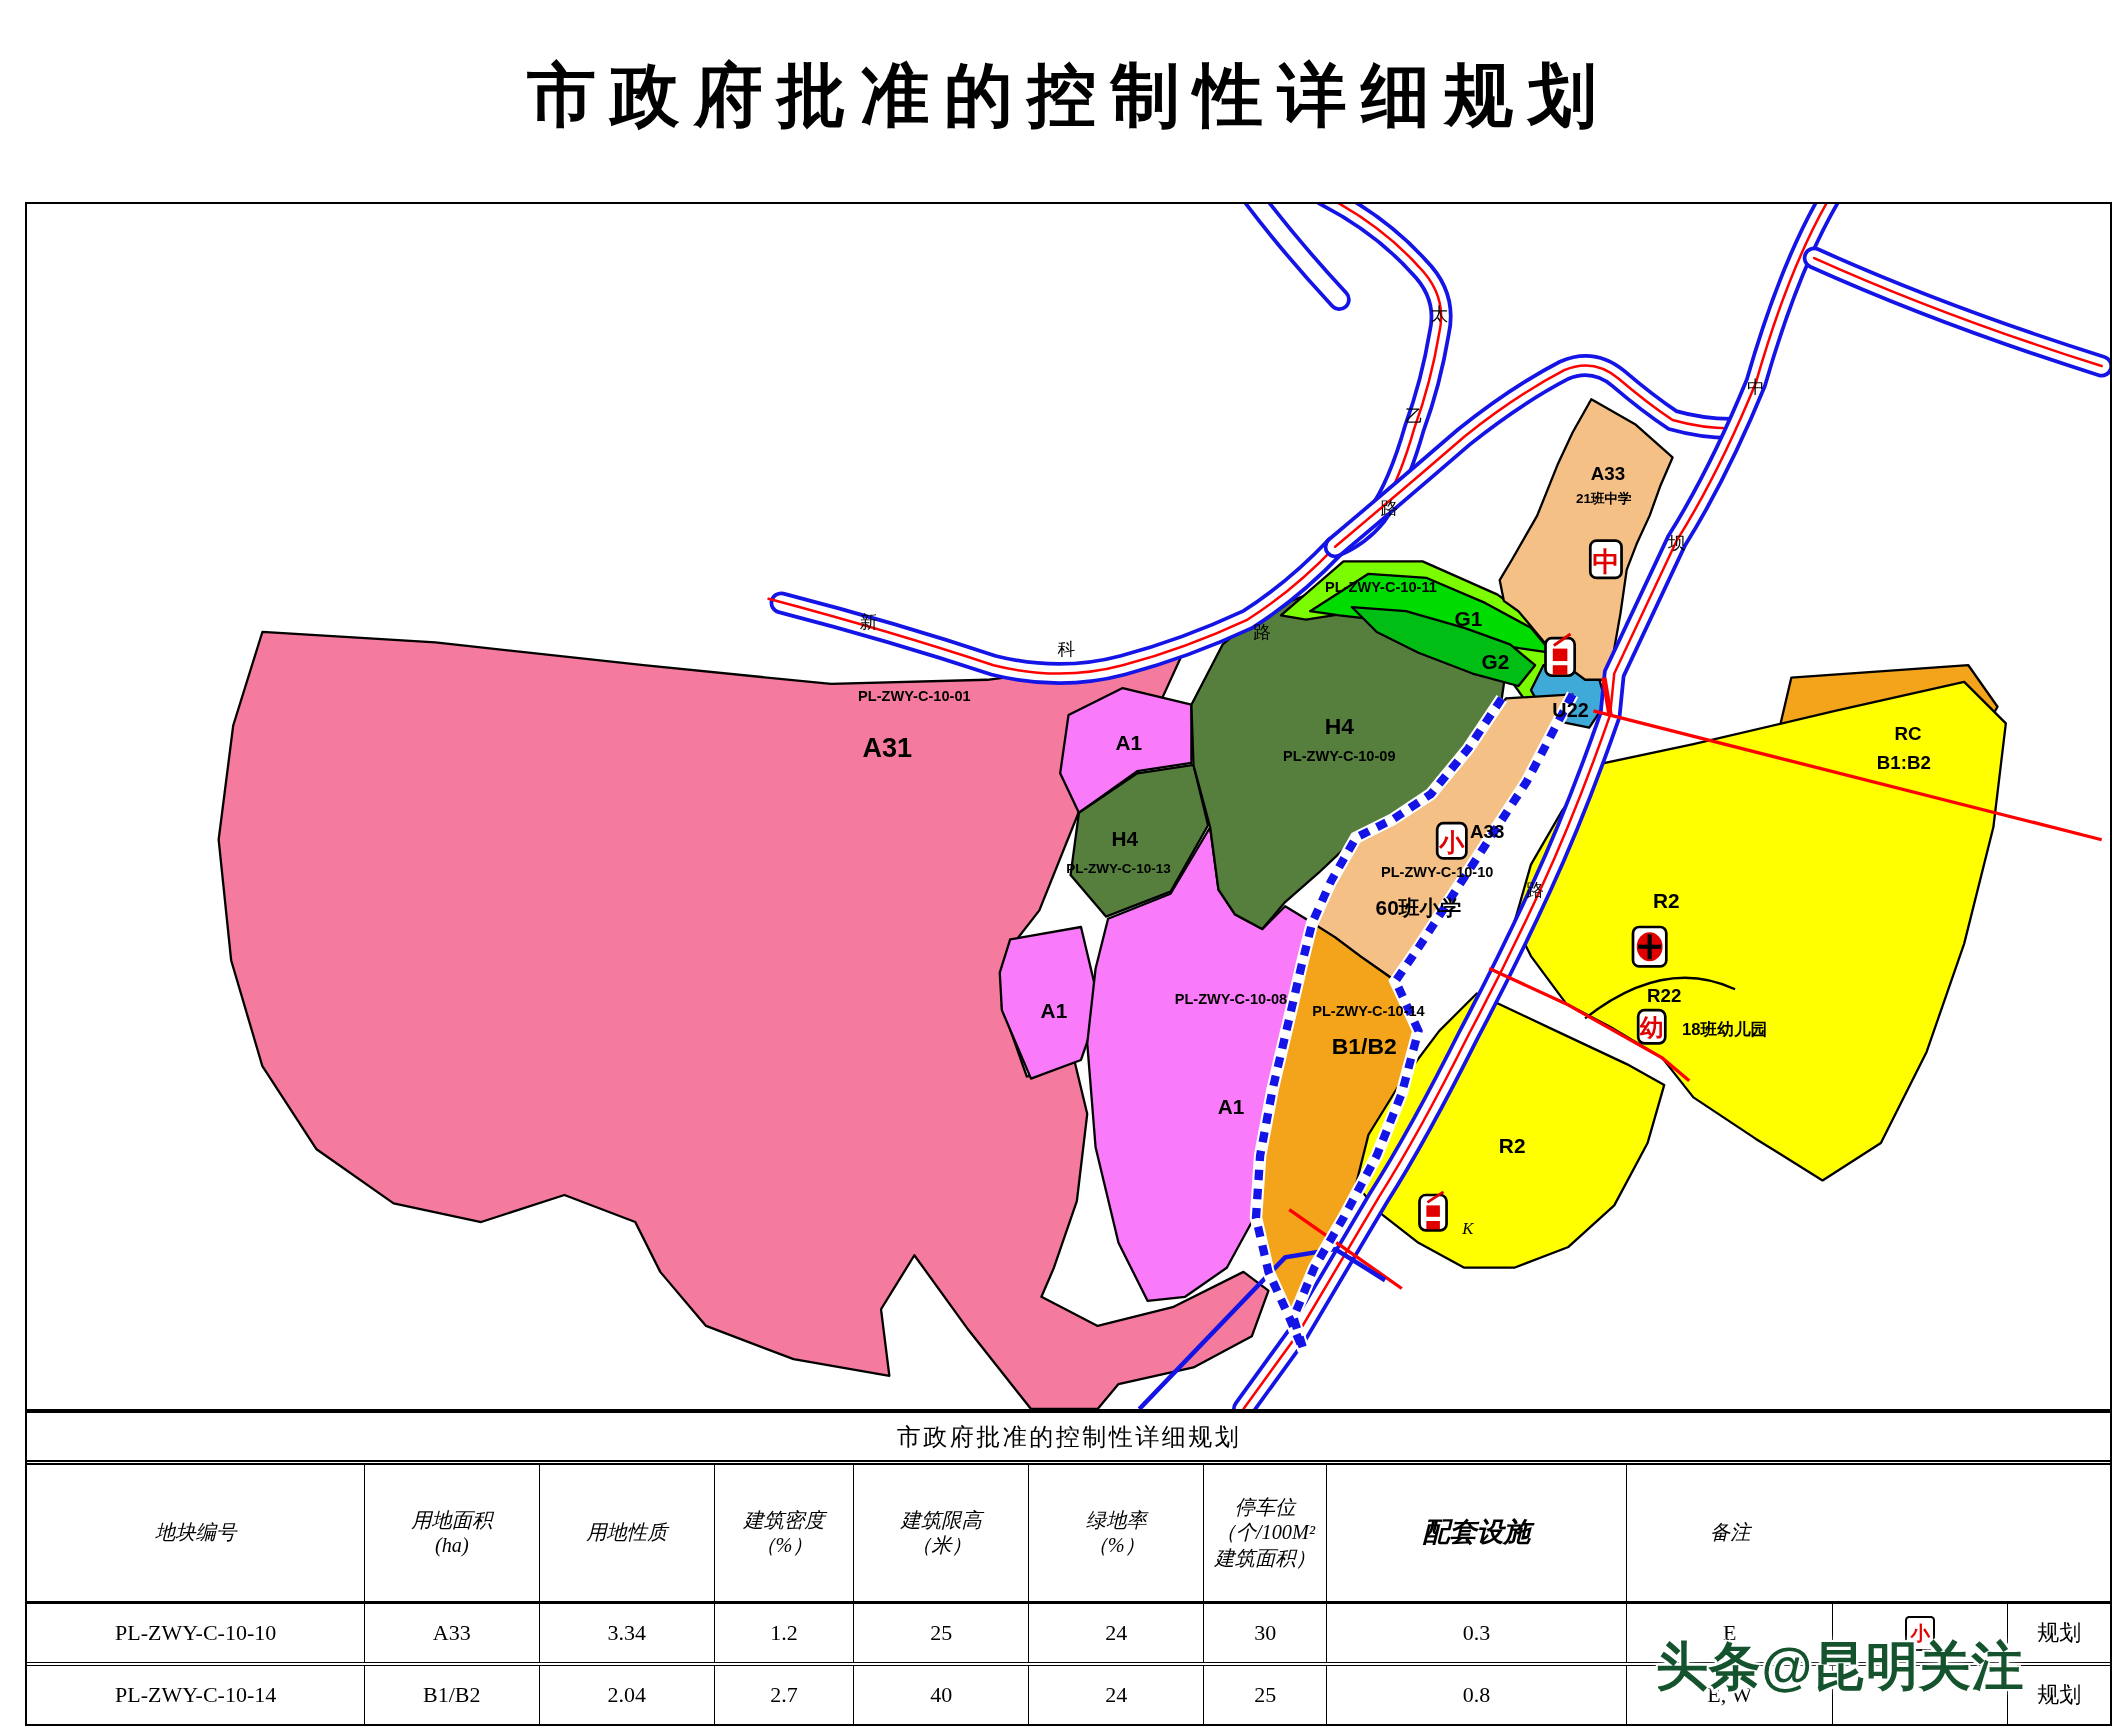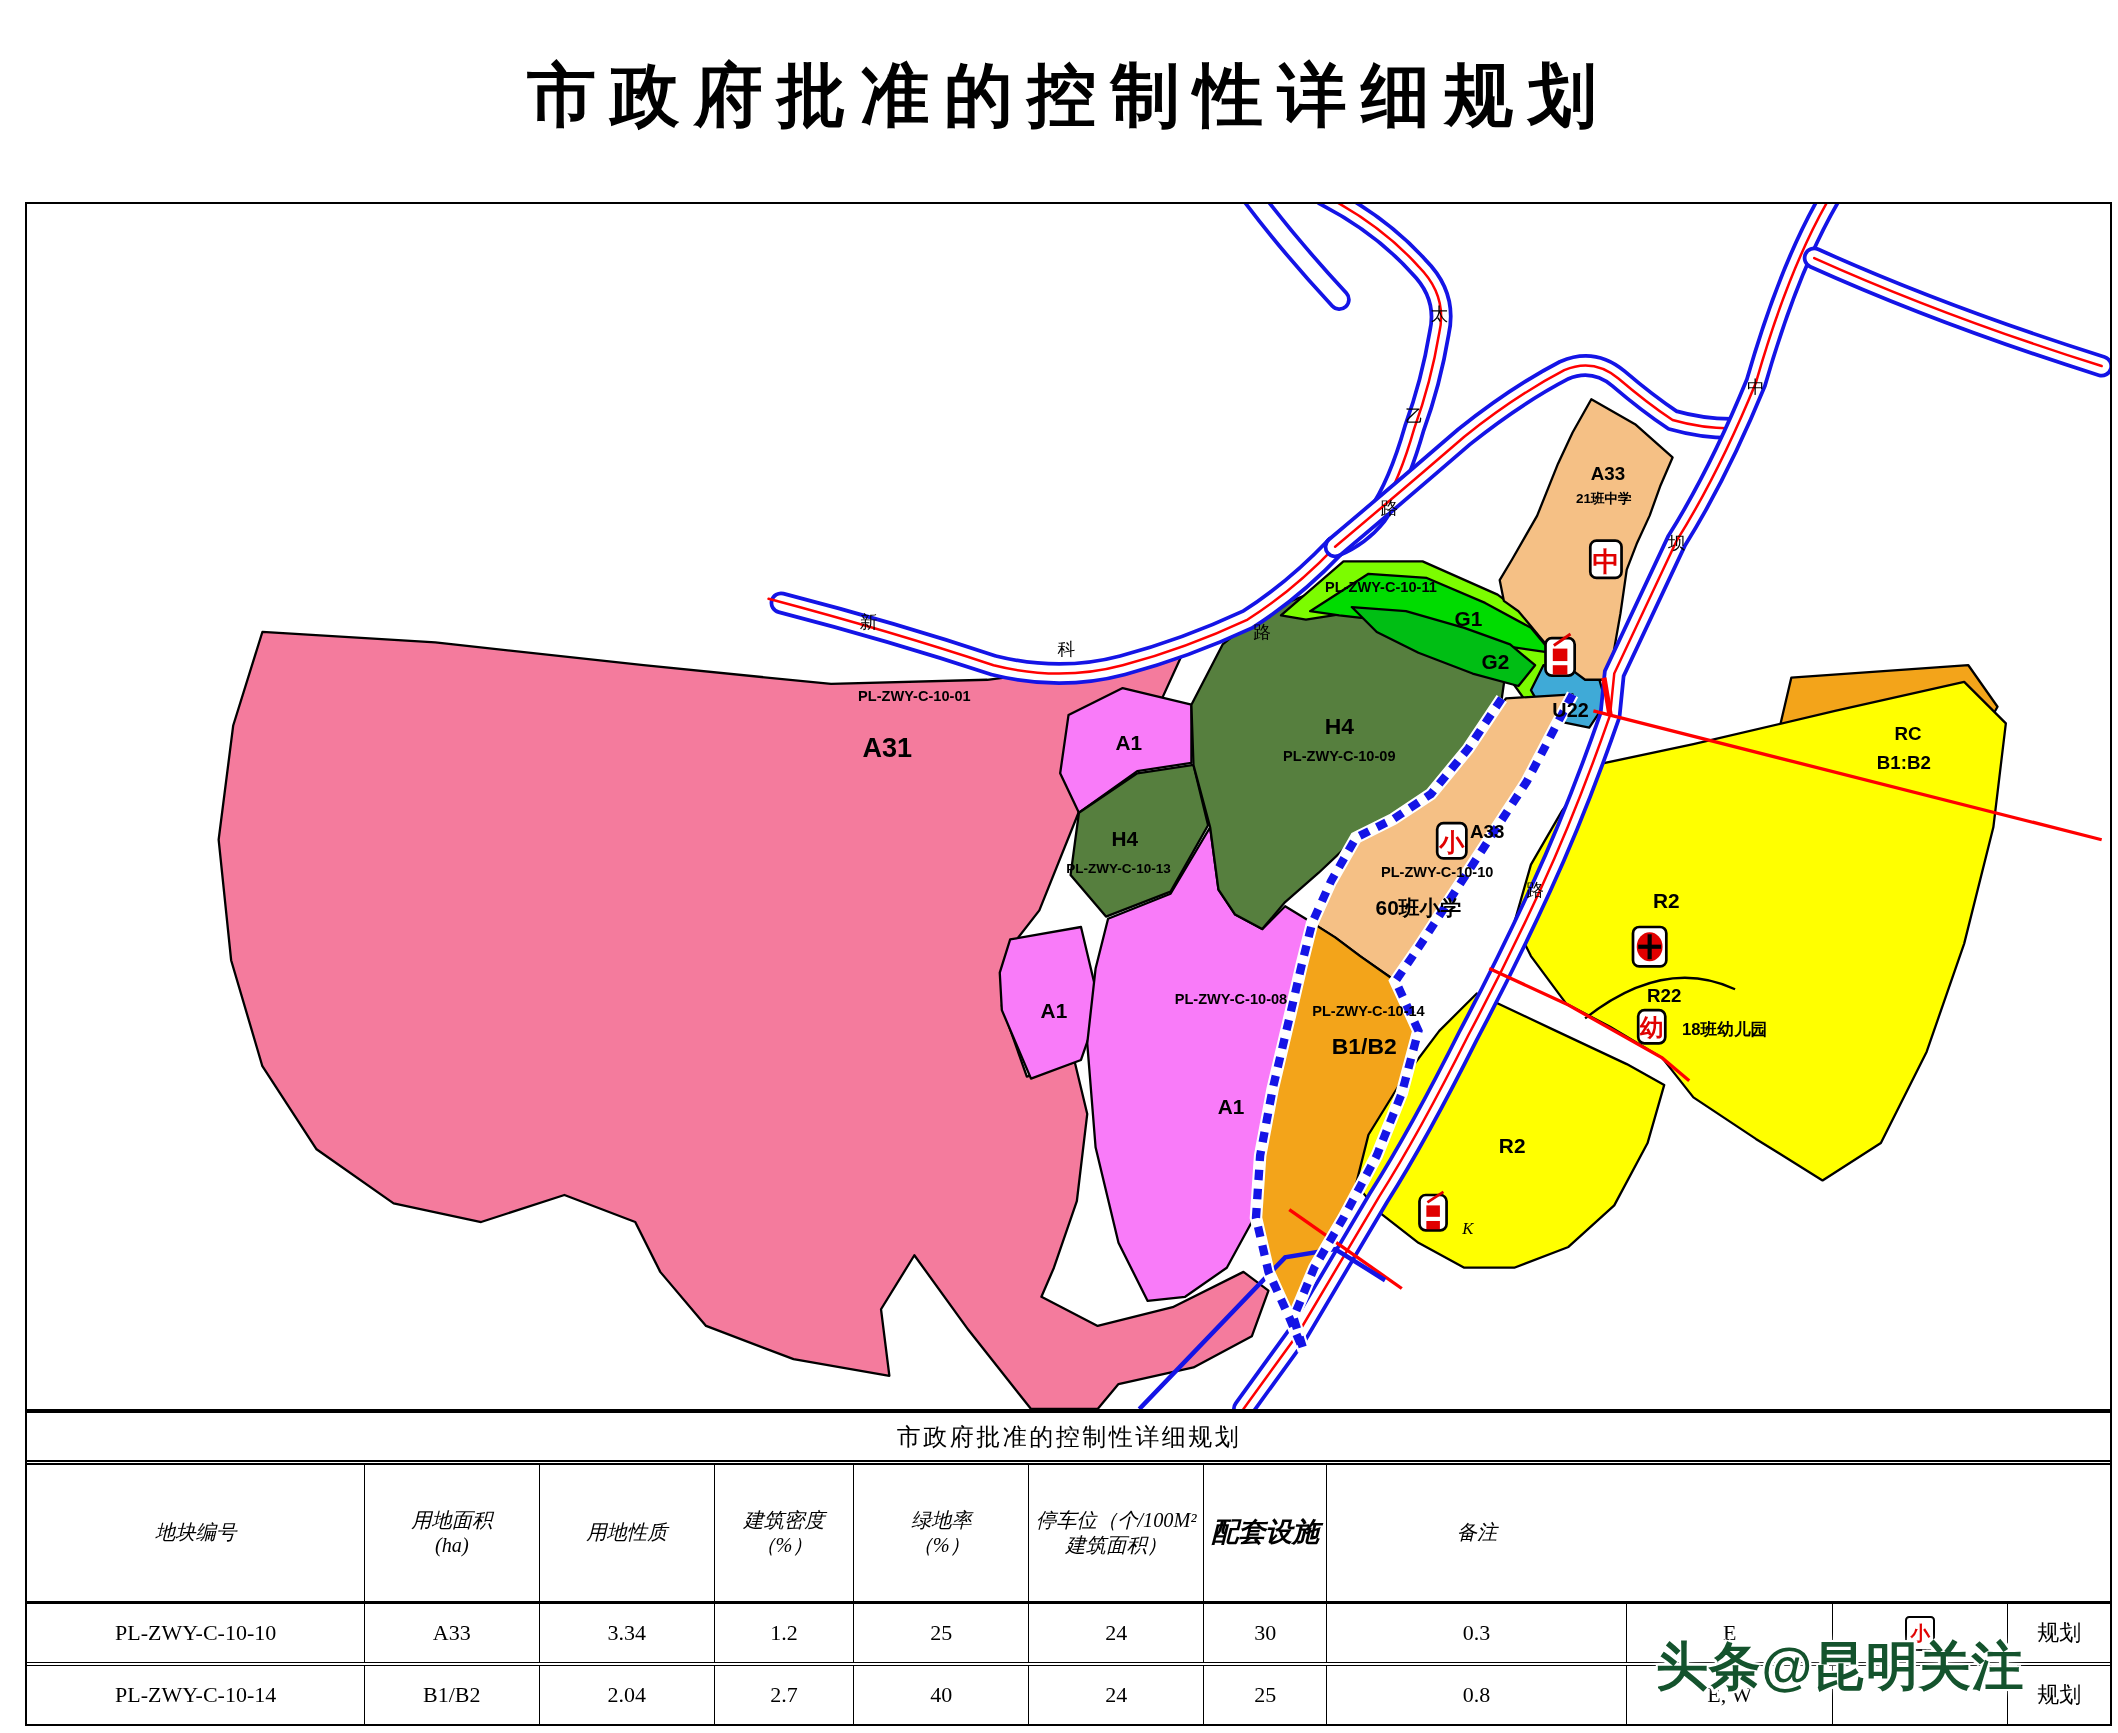--- a/index.html
+++ b/index.html
@@ -228,20 +228,22 @@
 <div class="plan-table">
   <div class="t-title">市政府批准的控制性详细规划</div>
 
   <div class="t-row t-head">
     <div>地块编号</div>
     <div>用地面积
 (ha)</div>
     <div>用地性质</div>
     <div>建筑密度
 （%）</div>
+    <div>建筑限高
+（米）</div>
     <div>绿地率
 （%）</div>
     <div>停车位（个/100M²
 建筑面积）</div>
     <div class="bold-head">配套设施</div>
     <div>备注</div>
   </div>
 
   <div class="t-row t-data sep">
     <div>PL-ZWY-C-10-10</div>

